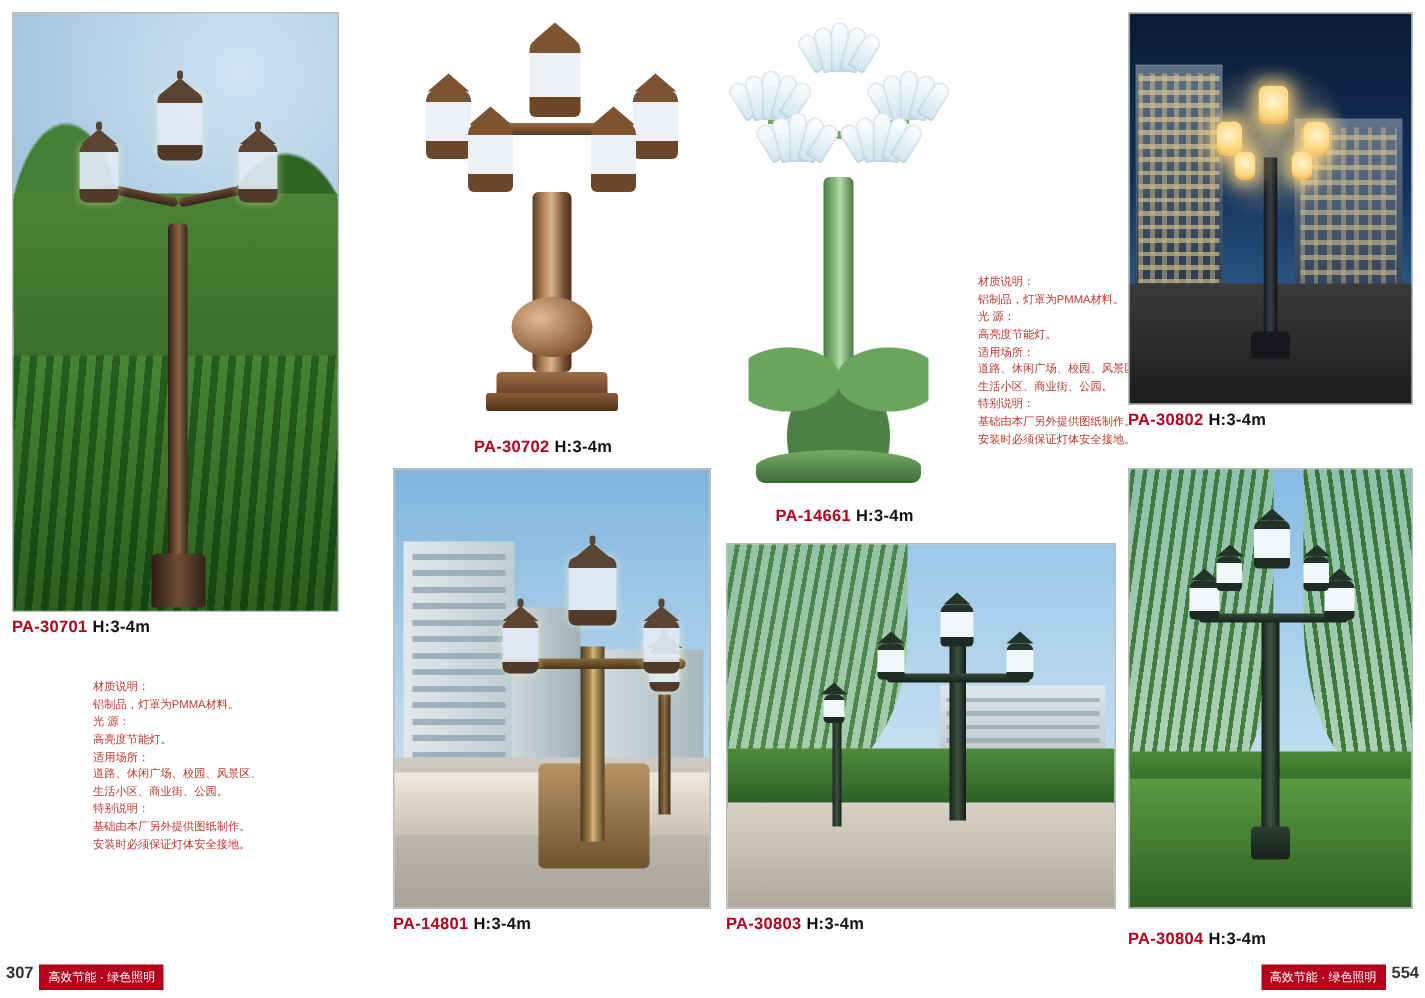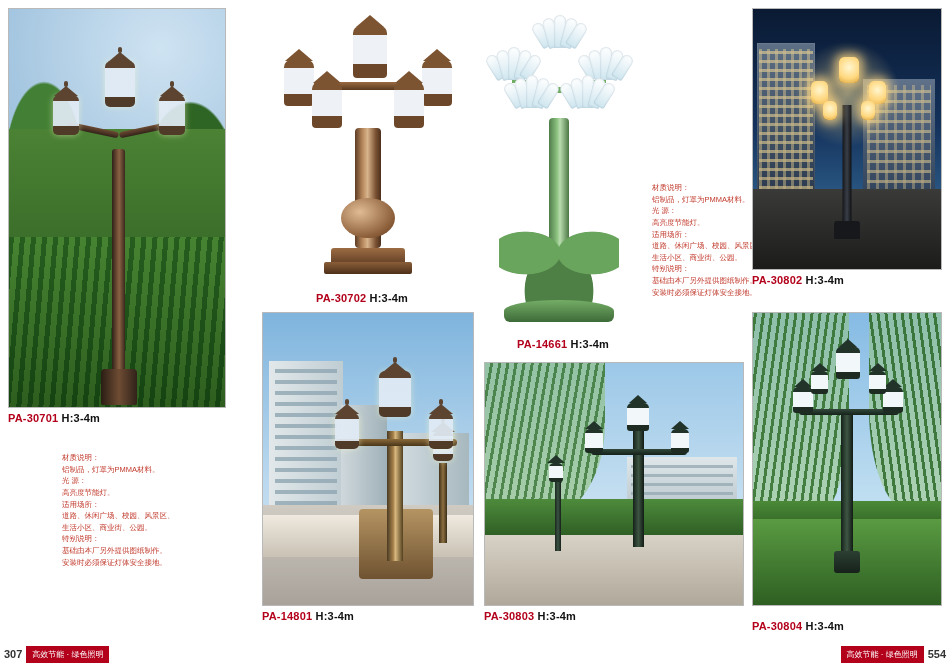--- a/index.html
+++ b/index.html
@@ -50,21 +50,21 @@
     width: 130px;
   }
   .spec .ln { display: block; white-space: nowrap; }
 
   
   .footer-left, .footer-right {
     position: absolute;
     bottom: 0;
     height: 22px;
     display: flex;
-    align-items: center;
+    align-items: flex-start;
   }
   .footer-left { left: 0; }
   .footer-right { right: 0; }
   .pagenum {
     font-size: 11px;
     color: #333;
     padding: 0 4px;
     font-weight: bold;
   }
   .footbar {

